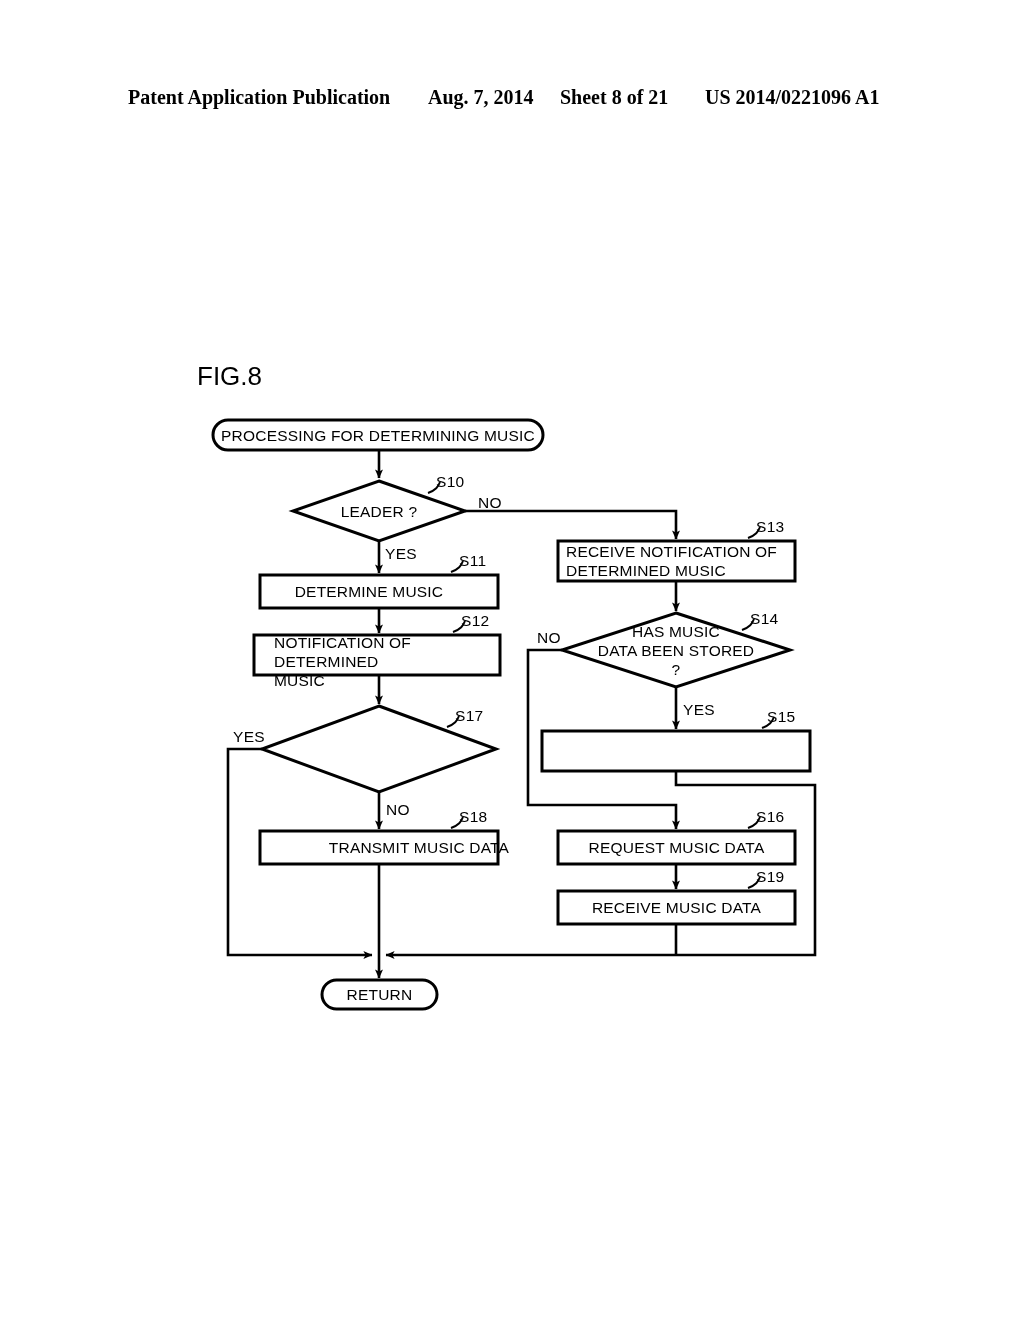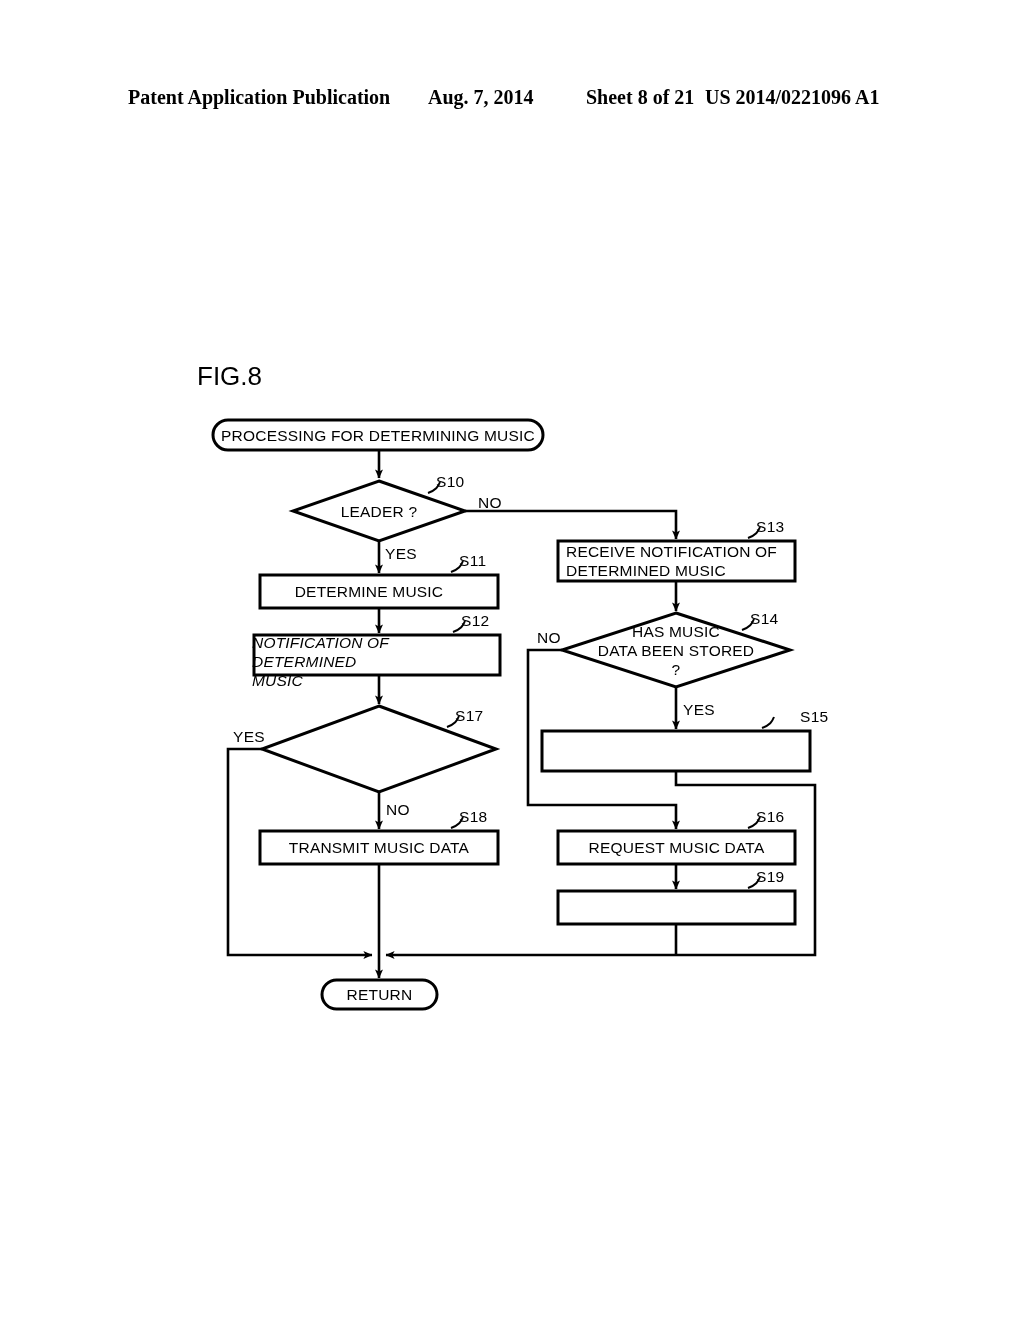--- a/index.html
+++ b/index.html
@@ -23,21 +23,21 @@
     top: 86px;
     width: 1024px;
     height: 26px;
     font-family: "Liberation Serif", serif;
     font-weight: bold;
     font-size: 20px;
     white-space: nowrap;
   }
   #page-header .hdr-pub   { position: absolute; left: 128px;  top: 0; }
   #page-header .hdr-date  { position: absolute; left: 428px;  top: 0; }
-  #page-header .hdr-sheet { position: absolute; left: 586px;  top: 0; }
+  #page-header .hdr-sheet { position: absolute; left: 560px;  top: 0; }
   #page-header .hdr-pat   { position: absolute; left: 705px;  top: 0; }
 
   
   #fig-label {
     position: absolute;
     left: 197px;
     top: 361px;
     font-family: "Liberation Sans", sans-serif;
     font-size: 26px;
     letter-spacing: 0px;
@@ -175,47 +175,48 @@
       <rect x="322" y="980" width="115" height="29" rx="14.5" ry="14.5" stroke-width="3" fill="#fff"></rect>
     </g>
   </svg>
 
   <div class="node-text center" style="left:213px; top:420px; width:330px; height:30px;">PROCESSING FOR DETERMINING MUSIC</div>
 
   <div class="node-text center" style="left:293px; top:496px; width:172px; height:30px;">LEADER ?</div>
 
   <div class="node-text center" style="left:260px; top:575px; width:218px; height:33px;">DETERMINE MUSIC</div>
 
-  <div class="node-text left" style="left:252px; top:635px; width:238px; height:52px;font-style:italic;">NOTIFICATION OF DETERMINED
+  <div class="node-text left" style="left:274px; top:635px; width:238px; height:52px;">NOTIFICATION OF DETERMINED
 MUSIC</div>
 
 
-  <div class="node-text center" style="left:260px; top:831px; width:238px; height:33px;">TRANSMIT MUSIC DATA</div>
+  <div class="node-text center" style="left:260px; top:831px; width:238px; height:33px;padding-left:40px;">TRANSMIT MUSIC DATA</div>
 
   <div class="node-text left" style="left:566px; top:541px; width:230px; height:40px;">RECEIVE NOTIFICATION OF
 DETERMINED MUSIC</div>
 
   <div class="node-text center" style="left:578px; top:622px; width:196px; height:56px;">HAS MUSIC
 DATA BEEN STORED
 ?</div>
 
 
   <div class="node-text center" style="left:558px; top:831px; width:237px; height:33px;">REQUEST MUSIC DATA</div>
 
+  <div class="node-text center" style="left:558px; top:891px; width:237px; height:33px;">RECEIVE MUSIC DATA</div>
 
   <div class="node-text center" style="left:322px; top:980px; width:115px; height:29px;">RETURN</div>
 
   <div class="step-label" style="left:436px; top:473px;">S10</div>
   <div class="step-label" style="left:459px; top:552px;">S11</div>
   <div class="step-label" style="left:461px; top:612px;">S12</div>
   <div class="step-label" style="left:455px; top:707px;">S17</div>
   <div class="step-label" style="left:459px; top:808px;">S18</div>
   <div class="step-label" style="left:756px; top:518px;">S13</div>
   <div class="step-label" style="left:750px; top:610px;">S14</div>
-  <div class="step-label" style="left:800px; top:708px;">S15</div>
+  <div class="step-label" style="left:767px; top:708px;">S15</div>
   <div class="step-label" style="left:756px; top:808px;">S16</div>
   <div class="step-label" style="left:756px; top:868px;">S19</div>
 
   <div class="branch-label" style="left:478px; top:494px;">NO</div>
   <div class="branch-label" style="left:385px; top:545px;">YES</div>
   <div class="branch-label" style="left:233px; top:728px;">YES</div>
   <div class="branch-label" style="left:386px; top:801px;">NO</div>
   <div class="branch-label" style="left:537px; top:629px;">NO</div>
   <div class="branch-label" style="left:683px; top:701px;">YES</div>
 

